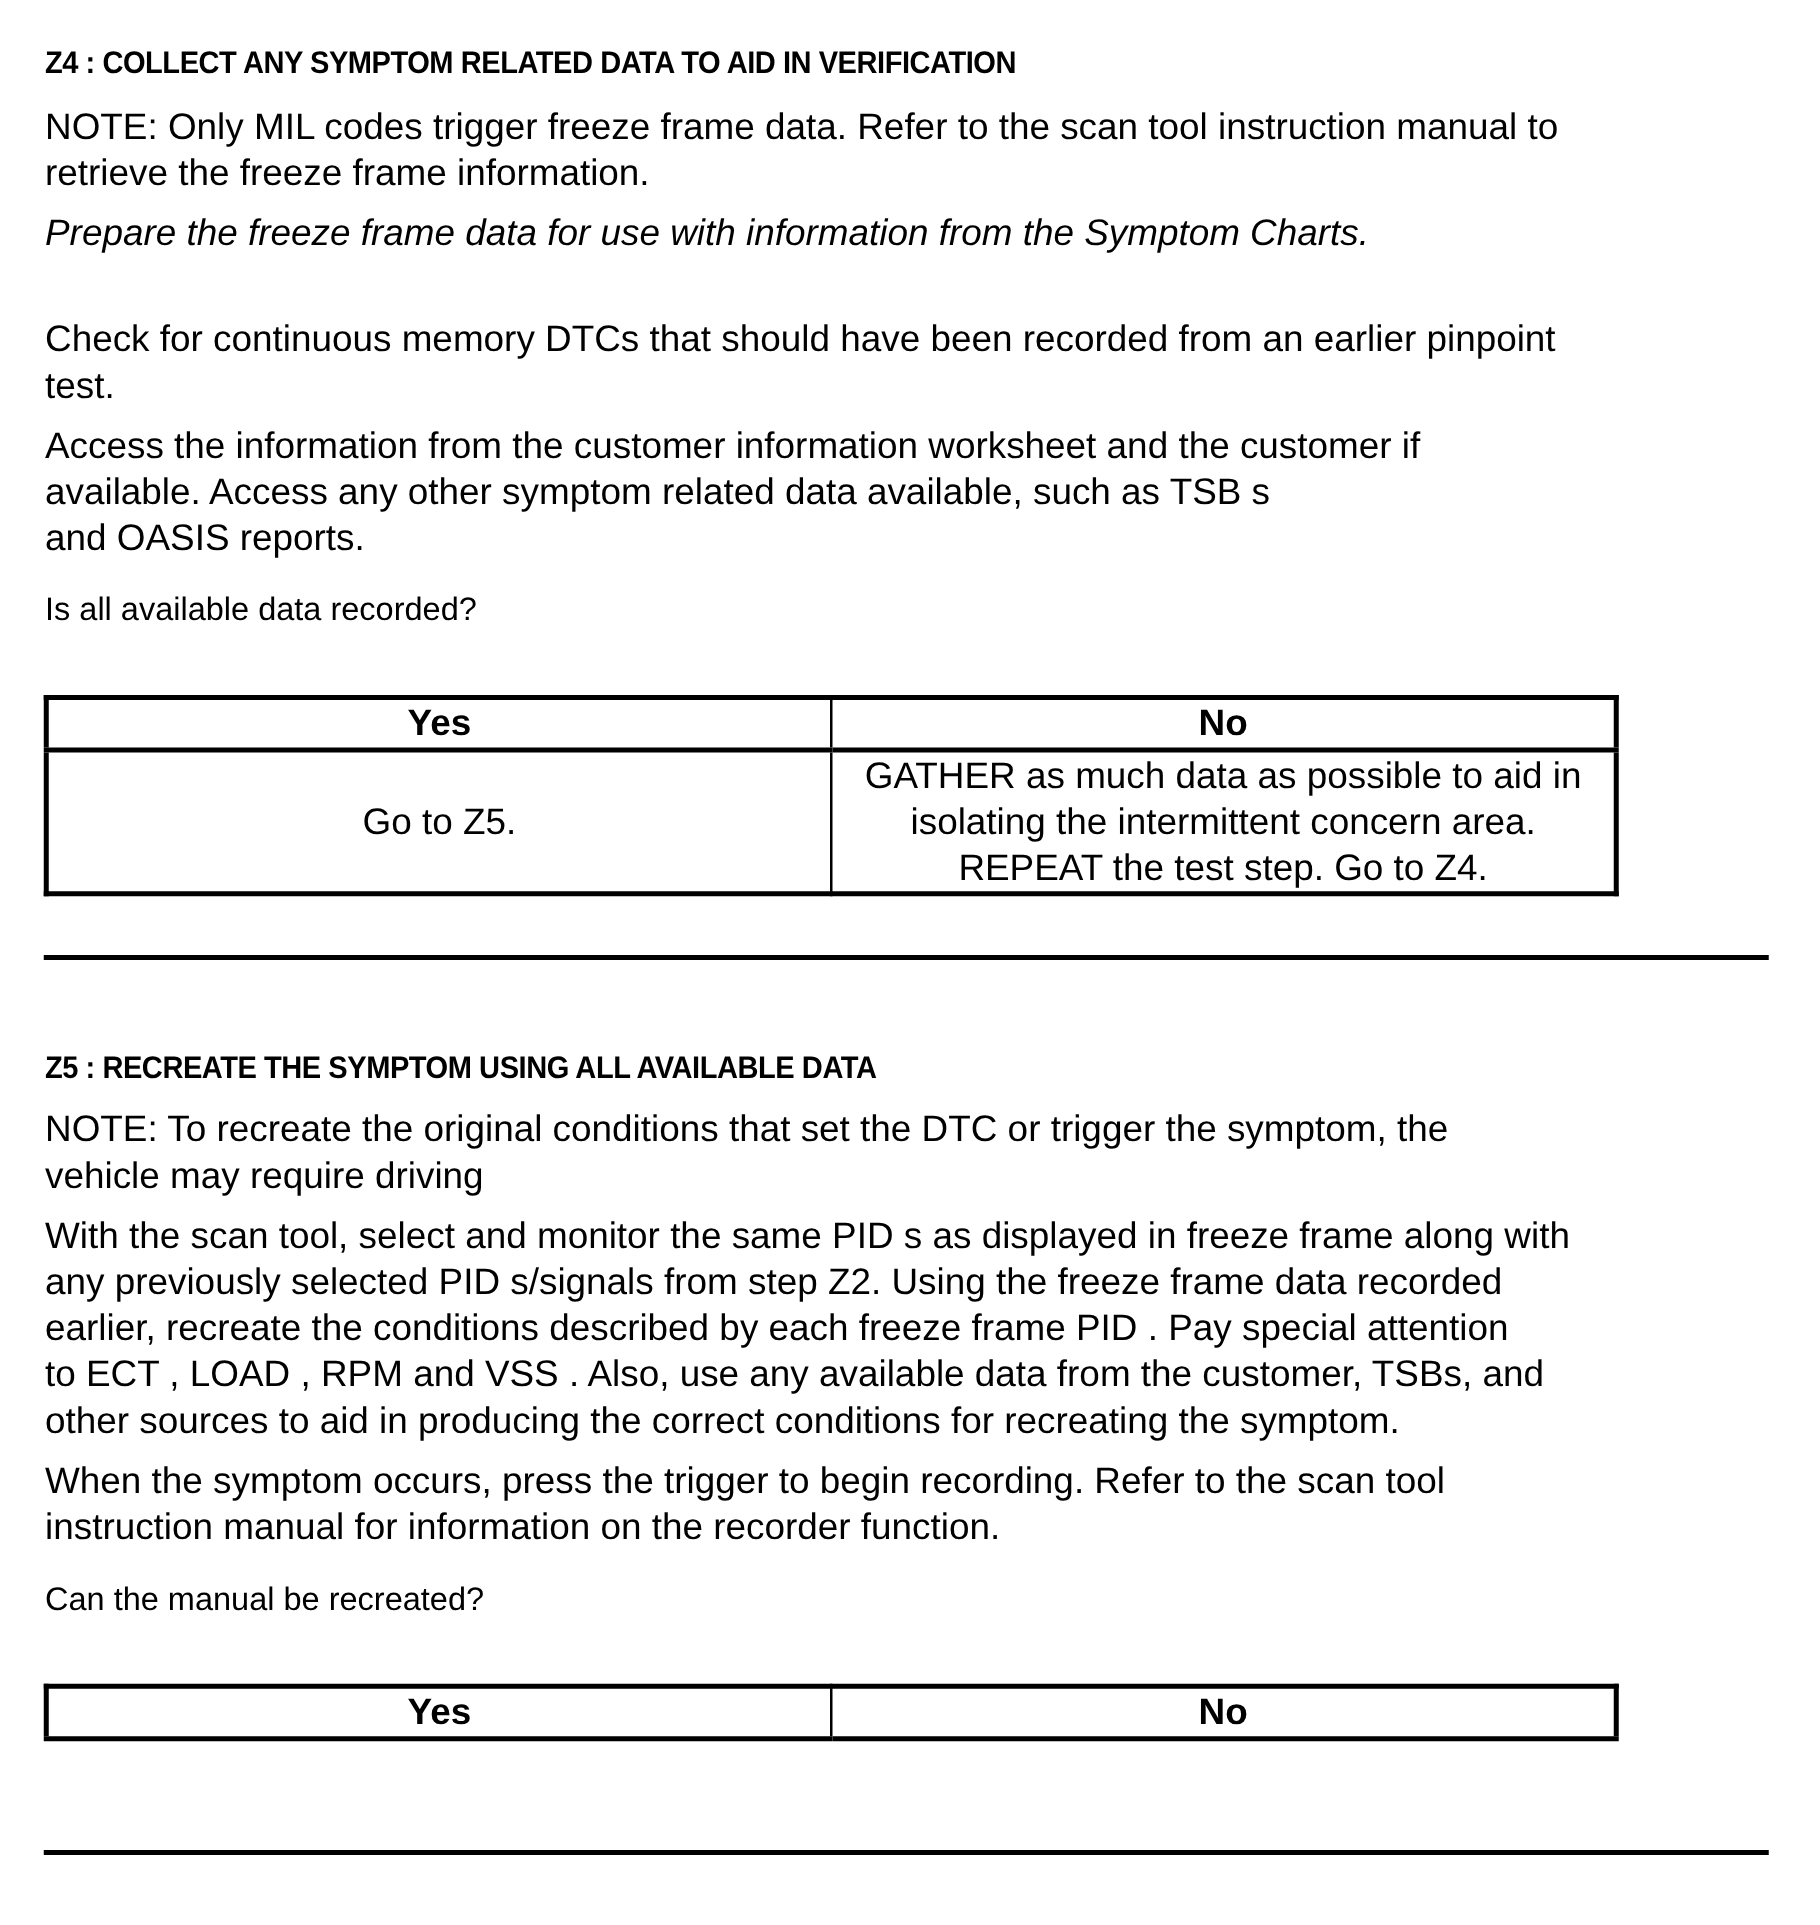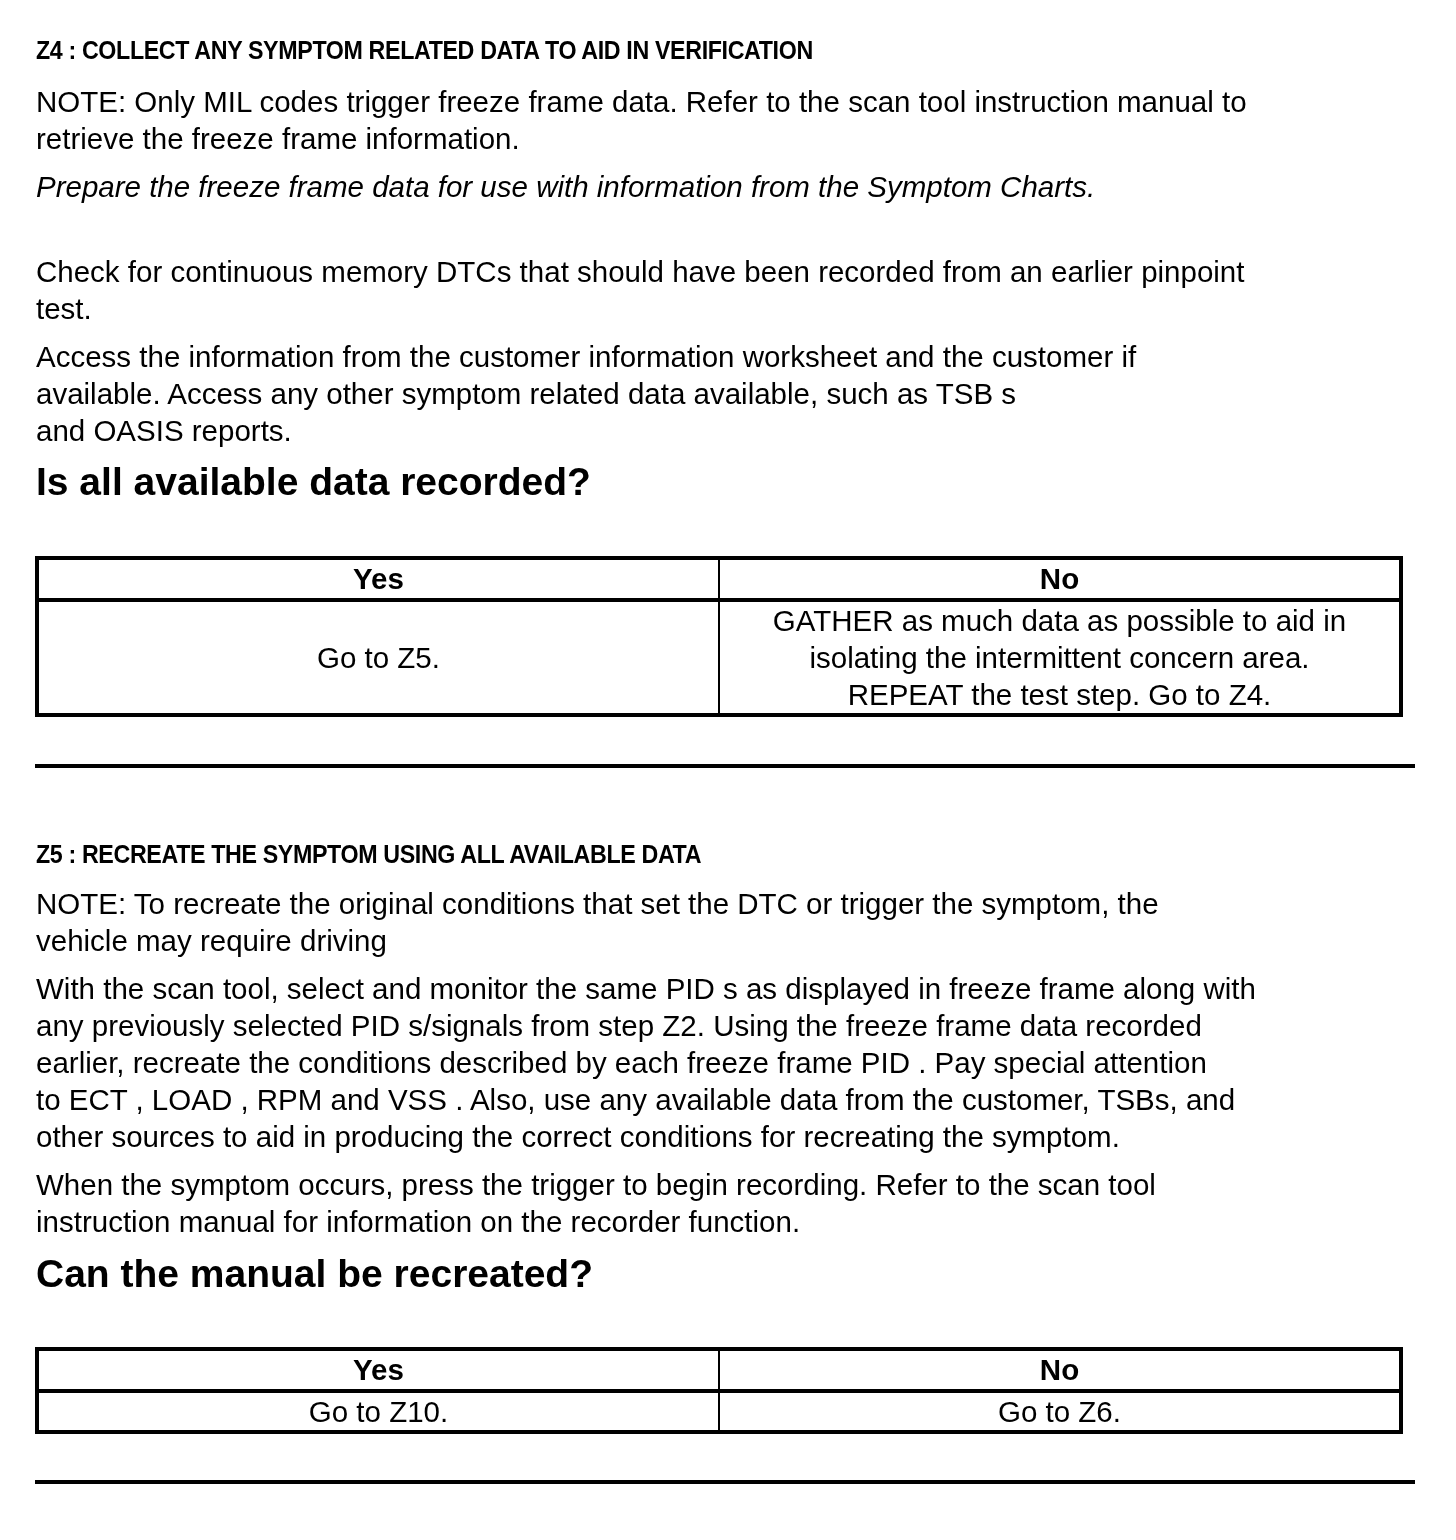--- a/index.html
+++ b/index.html
@@ -9,23 +9,23 @@
     }
     .abs { position: absolute; }
     .heading {
       left: 36px; font-weight: bold; font-size: 25px; letter-spacing: -0.4px;
       transform: scaleX(0.93); transform-origin: left top; white-space: nowrap;
     }
     .para {
       left: 36px; width: 1400px; font-size: 29.5px; line-height: 37px;
       white-space: pre-line;
     }
-    .question { left: 36px; font-weight: bold; font-size: 39px; white-space: nowrap; }
+    .question { left: 36px; font-weight: normal; font-size: 26px; white-space: nowrap; margin-top: 12px; }
     table.yn {
-      position: absolute; left: 35px; width: 1368px; border-collapse: collapse;
+      position: absolute; left: 35px; width: 1260px; border-collapse: collapse;
       border: 4px solid #000; font-size: 29.5px; table-layout: fixed;
     }
     table.yn th, table.yn td {
       border: 2px solid #000; text-align: center; vertical-align: middle; padding: 0;
     }
     table.yn th { font-weight: bold; height: 38px; border-bottom: 4px solid #000; }
     table.yn td { line-height: 37px; }
     .rule { left: 35px; width: 1380px; height: 4px; background: #000; }
   </style>
 </head>
@@ -73,21 +73,17 @@
   <div class="abs para" style="top:1166px;">When the symptom occurs, press the trigger to begin recording. Refer to the scan tool
 instruction manual for information on the recorder function.</div>
   <div class="abs question" style="top:1252px;">Can the manual be recreated?</div>
 
   <table class="yn" style="top:1347px;">
     <tbody>
         <tr>
       <th>Yes</th>
       <th>No</th>
     </tr>
-    <tr style="height:38px;">
-      <td>Go to Z10.</td>
-      <td>Go to Z6.</td>
-    </tr>
   </tbody>
     </table>
 
   <div class="abs rule" style="top:1480px;"></div>
 </div>
 
 </body></html>

